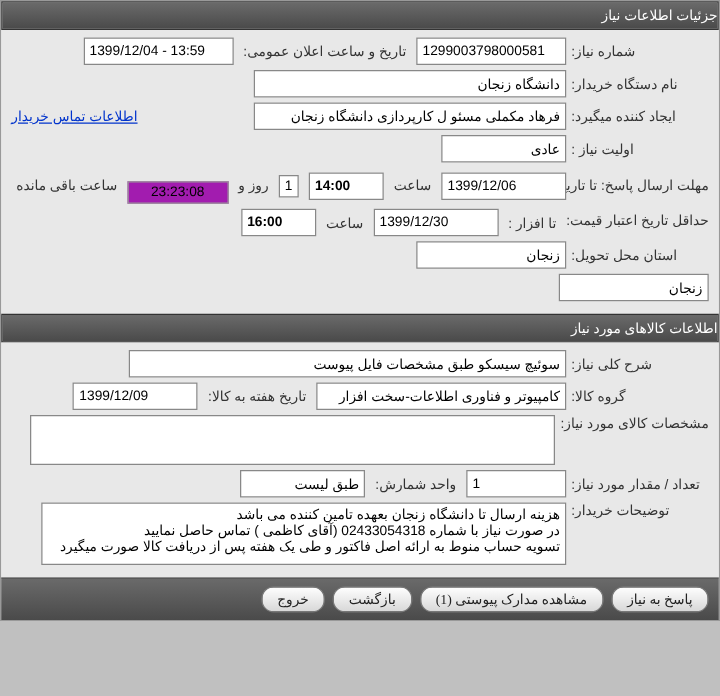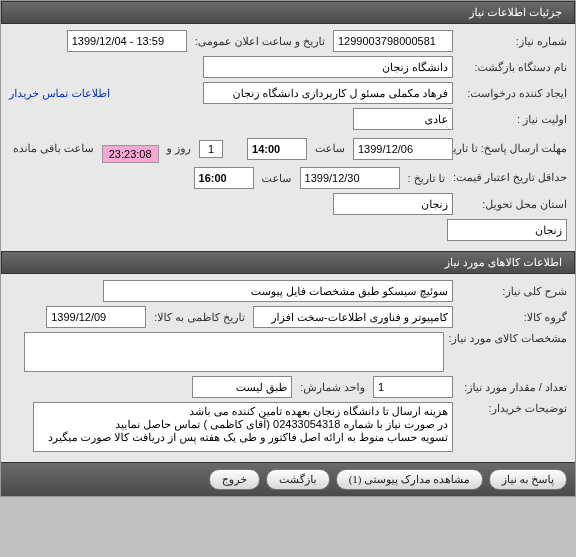--- a/index.html
+++ b/index.html
@@ -10,40 +10,40 @@
   direction: rtl;
   width: 576px;
 }
 .window {
   background: #e8e8e8;
   border: 1px solid #999;
 }
 .section-header {
   background: linear-gradient(to bottom, #6a6a6a, #4a4a4a);
   color: #fff;
-  padding: 4px 12px;
+  padding: 4px 0;
   font-size: 11px;
   border: 1px solid #333;
 }
 .section-body {
   background: #e8e8e8;
   padding: 6px 8px;
 }
 .row {
   display: flex;
   align-items: center;
   margin-bottom: 4px;
   gap: 4px;
 }
 .label {
   color: #333;
   font-size: 11px;
   white-space: nowrap;
   min-width: 110px;
-  text-align: right;
+  text-align: left;
 }
 .label-inline {
   color: #333;
   font-size: 11px;
   white-space: nowrap;
   padding: 0 4px;
 }
 .input {
   background: #fff;
   border: 1px solid #888;
@@ -58,27 +58,28 @@
   background: #fff;
   border: 1px solid #888;
   padding: 2px 4px;
   font-size: 11px;
   font-family: Tahoma, Arial;
   resize: none;
   direction: rtl;
 }
 .link {
   color: #0033cc;
+  text-decoration: underline;
   cursor: pointer;
   font-size: 11px;
 }
 .countdown {
-  background: #f9a8d4;
+  background: #a21caf;
   border: 1px solid #999;
-  padding: 2px 6px;
+  padding: 2px 18px;
   font-size: 11px;
   direction: ltr;
   margin-top: 11px;
 }
 .small-num {
   background: #fff;
   border: 1px solid #888;
   padding: 2px 4px;
   width: 28px;
   text-align: center;
@@ -122,26 +123,26 @@
   <div class="section-body">
 
     <div class="row">
       <span class="label">شماره نیاز:</span>
       <input class="input ltr w120" readonly="" value="1299003798000581" style="">
       <span class="label-inline">تاریخ و ساعت اعلان عمومی:</span>
       <input class="input ltr w120" readonly="" value="1399/12/04 - 13:59" style="">
     </div>
 
     <div class="row">
-      <span class="label">نام دستگاه بازگشت:</span>
+      <span class="label">نام دستگاه خریدار:</span>
       <input class="input w250" readonly="" value="دانشگاه زنجان" style="">
     </div>
 
     <div class="row">
-      <span class="label">ایجاد کننده درخواست:</span>
+      <span class="label">ایجاد کننده میگیرد:</span>
       <input class="input w250" readonly="" value="فرهاد مکملی مسئو ل کارپردازی دانشگاه زنجان" style="">
       <span class="flex1"></span>
       <span class="link">اطلاعات تماس خریدار</span>
     </div>
 
     <div class="row">
       <span class="label">اولیت نیاز :</span>
       <input class="input w100" readonly="" value="عادی" style="">
     </div>
 
@@ -154,21 +155,21 @@
       <span class="small-num">1</span>
       <span class="label-inline">روز و</span>
       <span class="countdown">23:23:08</span>
       <span class="label-inline">ساعت باقی مانده</span>
     </div>
 
     <div class="row">
       <span class="label" style="line-height:1.2">
         <span>حداقل تاریخ اعتبار قیمت:</span>
       </span>
-      <span class="label-inline">تا تاریخ :</span>
+      <span class="label-inline">تا افزار :</span>
       <input class="input ltr w100" readonly="" value="1399/12/30" style="">
       <span class="label-inline">ساعت</span>
       <input class="input ltr w60" readonly="" value="16:00" style="">
     </div>
 
     <div class="row">
       <span class="label">استان محل تحویل:</span>
       <input class="input w120" readonly="" value="زنجان" style="">
     </div>
 
@@ -185,21 +186,21 @@
   <div class="section-body">
 
     <div class="row">
       <span class="label">شرح کلی نیاز:</span>
       <input class="input w350" readonly="" value="سوئیچ سیسکو طبق مشخصات فایل پیوست" style="">
     </div>
 
     <div class="row">
       <span class="label">گروه کالا:</span>
       <input class="input w200" readonly="" value="کامپیوتر و فناوری اطلاعات-سخت افزار" style="">
-      <span class="label-inline">تاریخ کاظمی به کالا:</span>
+      <span class="label-inline">تاریخ هفته به کالا:</span>
       <input class="input ltr w100" readonly="" value="1399/12/09" style="">
     </div>
 
     <div class="row" style="align-items:flex-start">
       <span class="label">مشخصات کالای مورد نیاز:</span>
       <textarea class="textarea" style="width: 420px; height: 40px;" readonly=""></textarea>
     </div>
 
     <div class="row">
       <span class="label">تعداد / مقدار مورد نیاز:</span>

